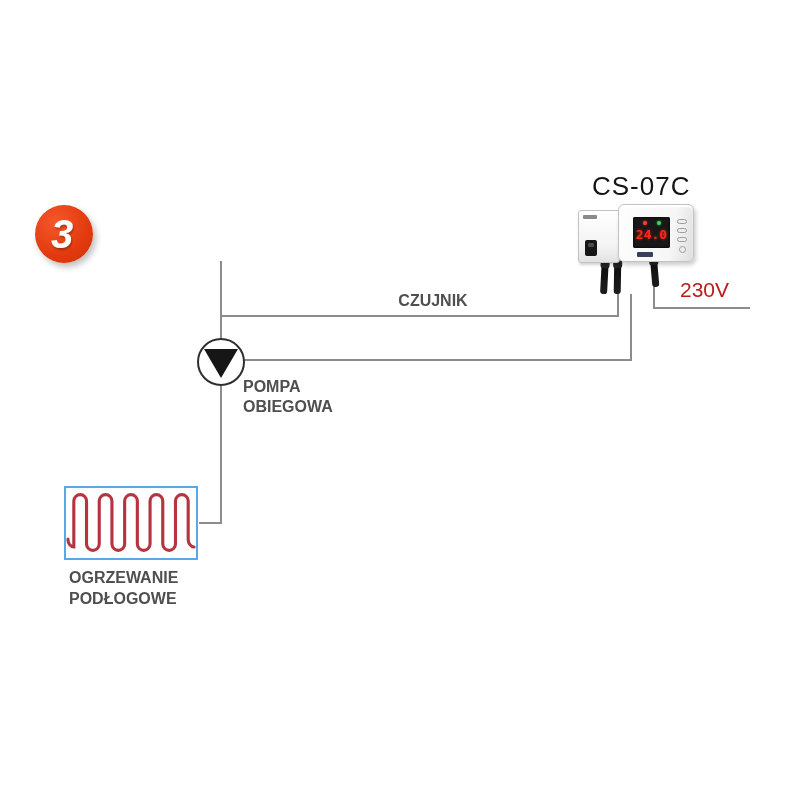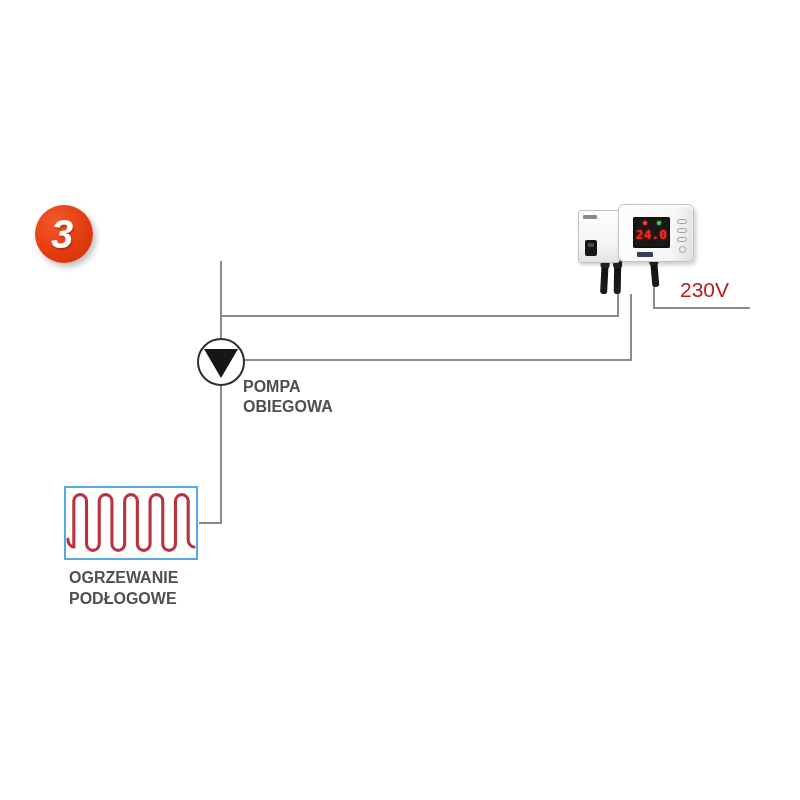--- a/index.html
+++ b/index.html
@@ -95,20 +95,21 @@
       <polygon points="5,9 39,9 22,38" fill="#161616"></polygon>
     </svg>
   </div>
 
   <div class="coilbox">
     <svg width="130" height="70" viewBox="0 0 133 71">
       <path d="M 2 52 A 6 8 0 0 0 8 60 L 8 13 A 6.5 6.5 0 0 1 21 13 L 21 57 A 6.5 6.5 0 0 0 34 57 L 34 13 A 6.5 6.5 0 0 1 47 13 L 47 57 A 6.5 6.5 0 0 0 60 57 L 60 13 A 6.5 6.5 0 0 1 73 13 L 73 57 A 6.5 6.5 0 0 0 86 57 L 86 13 A 6.5 6.5 0 0 1 99 13 L 99 57 A 6.5 6.5 0 0 0 112 57 L 112 13 A 6.5 6.5 0 0 1 125 13 L 125 52 A 6 8 0 0 0 131 60" fill="none" stroke="#b5343f" stroke-width="3.2" stroke-linecap="round"></path>
     </svg>
   </div>
 
+  <div class="model-lbl">CS-07C</div>
 
   <div class="cable" style="left:601px;top:257px;height:37px;transform:rotate(3deg);"></div>
   <div class="cable" style="left:614px;top:257px;height:37px;transform:rotate(1deg);"></div>
   <div class="cable" style="left:651px;top:254px;height:33px;transform:rotate(-5deg);"></div>
 
   <div class="dev-left">
     <div class="mini-logo"></div>
     <div class="switch"></div>
   </div>
 
@@ -120,20 +121,21 @@
     </div>
     <div class="dev-logo"></div>
     <div class="btncol">
       <div class="pill"></div>
       <div class="pill"></div>
       <div class="pill"></div>
       <div class="round"></div>
     </div>
   </div>
 
+  <div class="lbl sensor-lbl">CZUJNIK</div>
 
   <div class="lbl pump-lbl">
     <div>POMPA</div>
     <div>OBIEGOWA</div>
   </div>
 
   <div class="lbl floor-lbl">
     <div>OGRZEWANIE</div>
     <div>PODŁOGOWE</div>
   </div>

